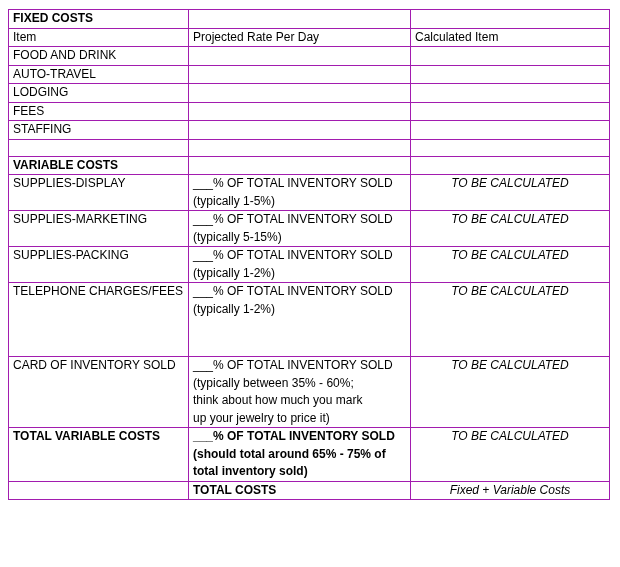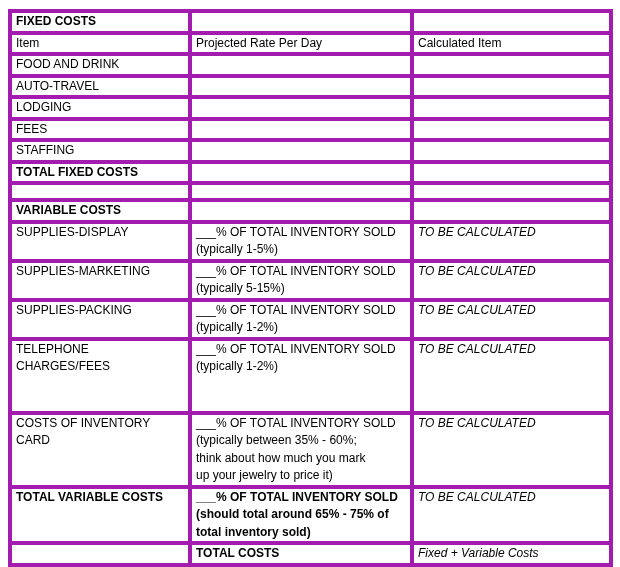--- a/index.html
+++ b/index.html
@@ -19,42 +19,42 @@
   }
   table.costs {
     position: absolute;
     left: 8px;
     top: 9px;
     width: 601px;
     border-collapse: collapse;
     table-layout: fixed;
   }
   table.costs td {
-    border: 4px solid #a21caf;
+    border: 1px solid #a21caf;
     vertical-align: top;
     padding: 0 4px;
     font-size: 12px;
     line-height: 17.5px;
     color: #000000;
     white-space: pre-line;
     overflow: hidden;
   }
   col.c1 { width: 180px; }
   col.c2 { width: 222px; }
   col.c3 { width: 199px; }
 
   tr.h-std  { height: 17px; }
   tr.h-2ln  { height: 36px; }
   tr.h-tall { height: 74px; padding-left: 28px; }
   tr.h-4ln  { height: 70px; }
   tr.h-3ln  { height: 53px; padding-left: 39px; }
 
   td.red  { color: #C00000; font-weight: bold; }
   td.gold { color: #BF8F00; font-weight: normal; }
-  td.it   { font-style: italic; }
+  td.it   { font-style: italic; text-align: center; }
 </style>
 </head>
 <body>
 
 <div class="page">
   <table class="costs">
     <colgroup>
       <col class="c1">
         <col class="c2">
         <col class="c3">
@@ -89,25 +89,20 @@
         <td>FEES</td>
         <td></td>
         <td></td>
       </tr>
       <tr class="h-std">
         <td>STAFFING</td>
         <td></td>
         <td></td>
       </tr>
       <tr class="h-std">
-        <td class="red">TOTAL FIXED COSTS</td>
-        <td></td>
-        <td></td>
-      </tr>
-      <tr class="h-std">
         <td></td>
         <td></td>
         <td></td>
       </tr>
       <tr class="h-std">
         <td class="red">VARIABLE COSTS</td>
         <td></td>
         <td></td>
       </tr>
       <tr class="h-2ln">
@@ -128,21 +123,21 @@
 (typically 1-2%)</td>
         <td class="it">TO BE CALCULATED</td>
       </tr>
       <tr class="h-tall">
         <td>TELEPHONE CHARGES/FEES</td>
         <td>___% OF TOTAL INVENTORY SOLD
 (typically 1-2%)</td>
         <td class="it">TO BE CALCULATED</td>
       </tr>
       <tr class="h-4ln">
-        <td>COSTS OF INVENTORY CARD</td>
+        <td>CARD OF INVENTORY SOLD</td>
         <td>___% OF TOTAL INVENTORY SOLD
 (typically between 35% - 60%;
 think about how much you mark
 up your jewelry to price it)</td>
         <td class="it">TO BE CALCULATED</td>
       </tr>
       <tr class="h-3ln">
         <td class="red">TOTAL VARIABLE COSTS</td>
         <td class="red">___% OF TOTAL INVENTORY SOLD
 (should total around 65% - 75% of

